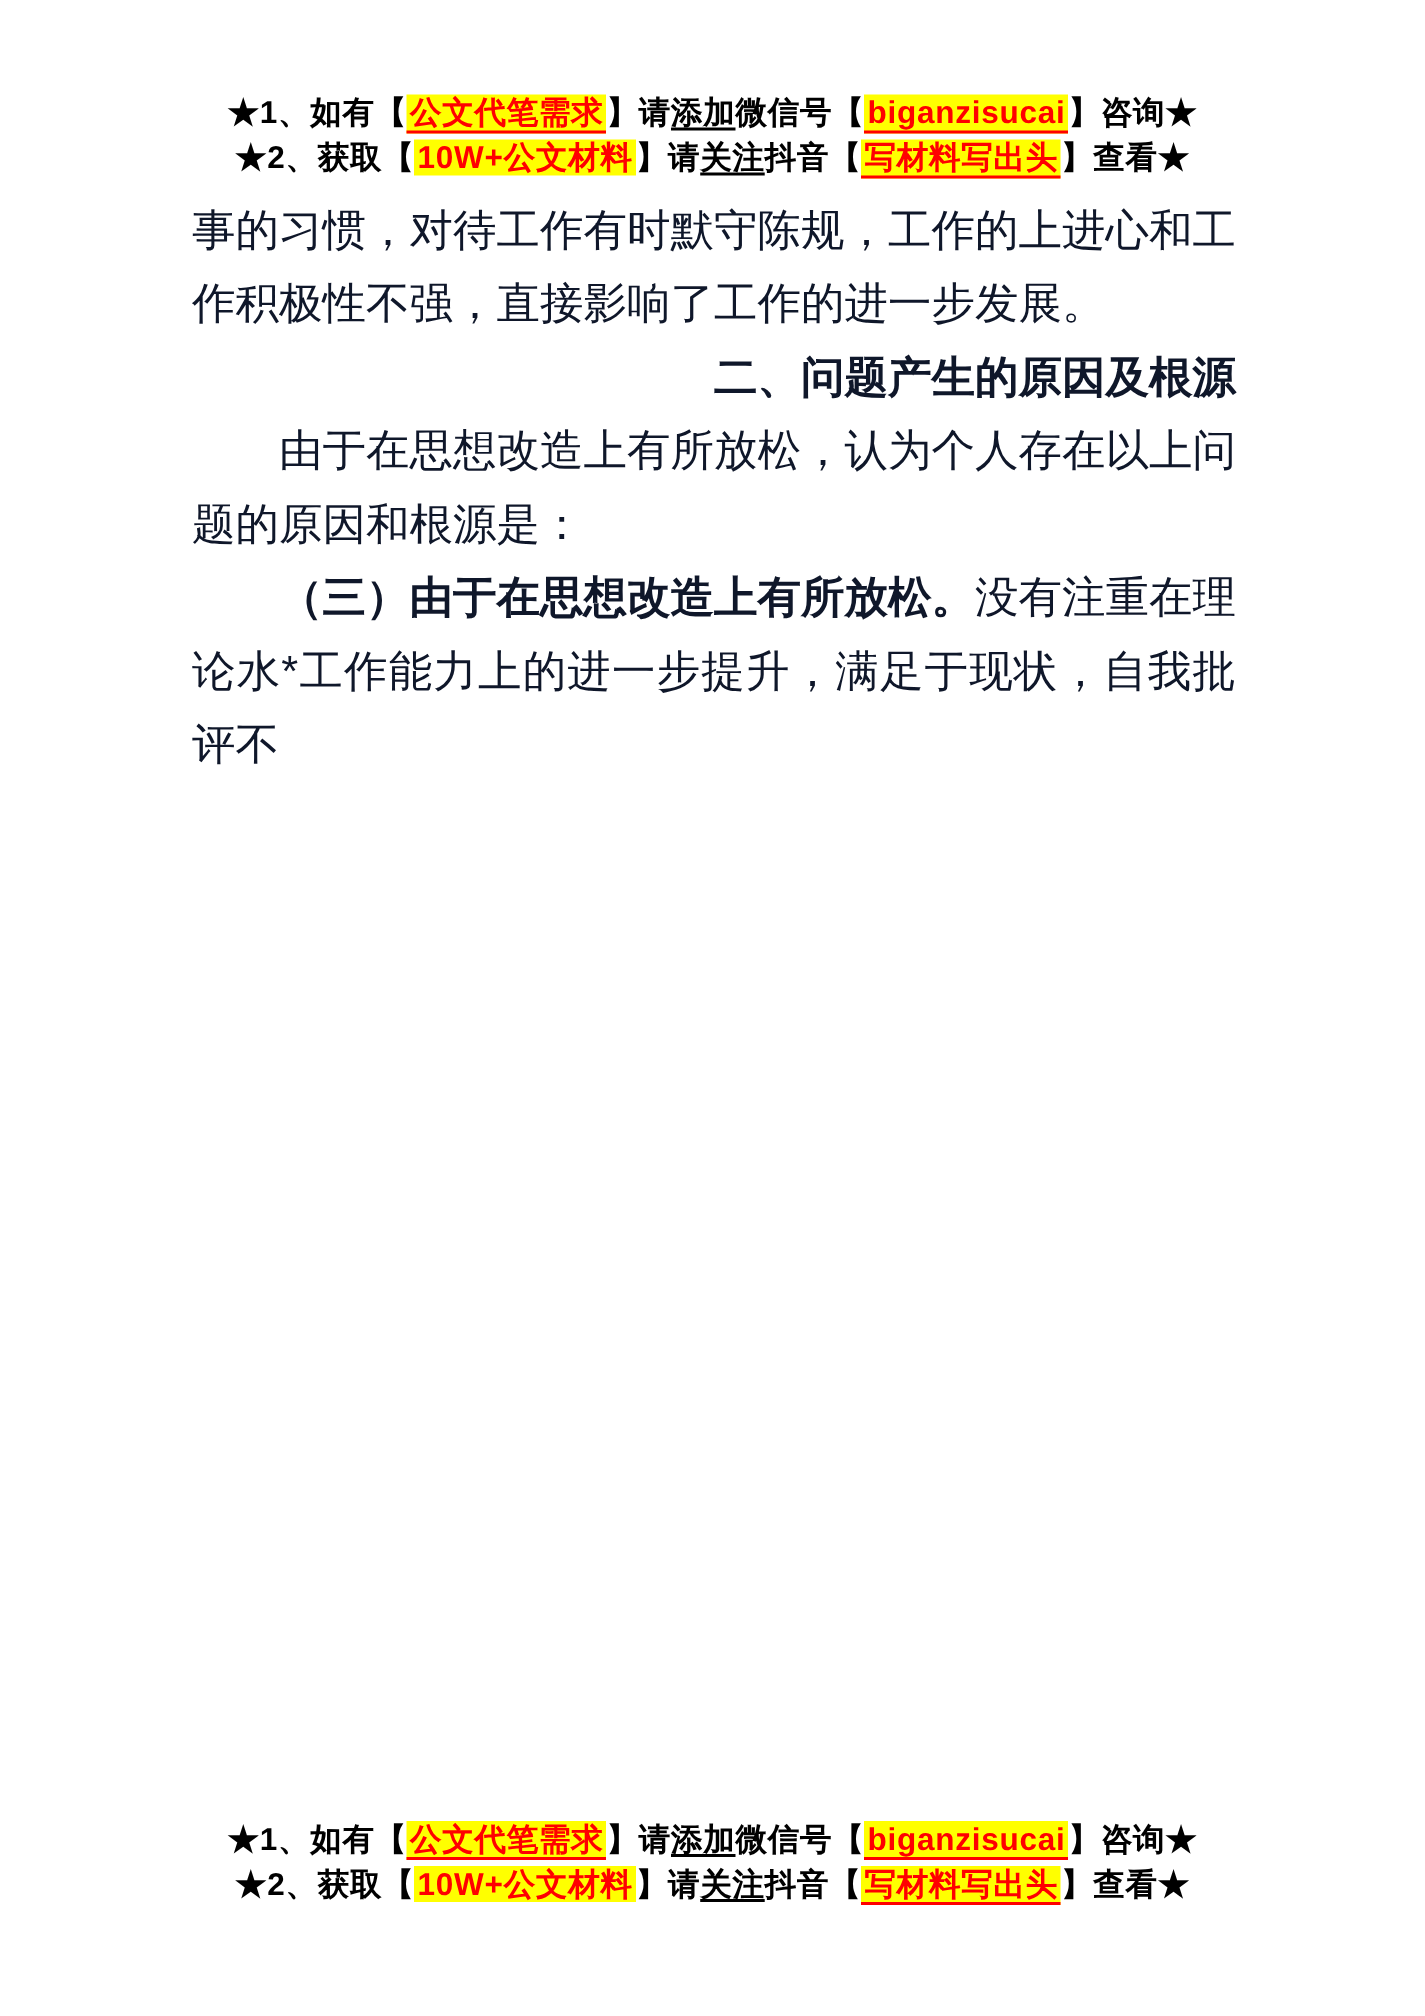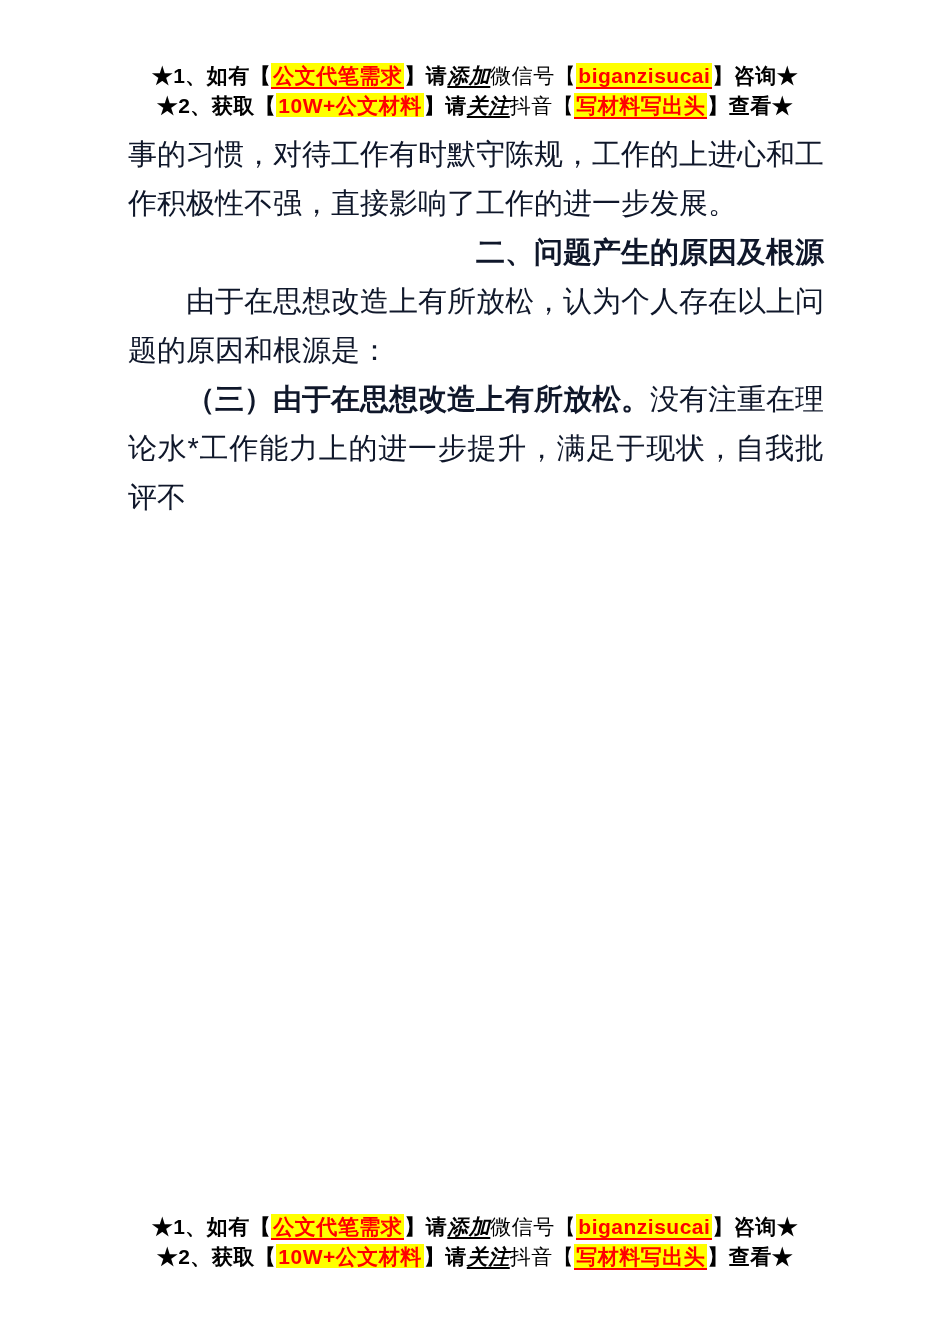--- a/index.html
+++ b/index.html
@@ -31,23 +31,22 @@
   .ad .hl {
     color: #ff0000;
     background: #ffff00;
     padding: 1px 2px 0 2px;
   }
   .ad .ul-red { border-bottom: 2px solid #ff0000; }
   .ad .ul-black {
     text-decoration: underline;
     text-decoration-thickness: 2px;
     text-underline-offset: 3px;
-    font-style: italic;
   }
-  .ad .lighter { font-weight: 400; text-align: right; }
+  .ad .lighter { font-weight: 700; text-align: right; }
   
   .doc-body {
     position: absolute;
     left: 128px;
     top: 130px;
     width: 696px;
     font-size: 29px;
     line-height: 49px;
     text-align: justify;
     color: #0f172a;

